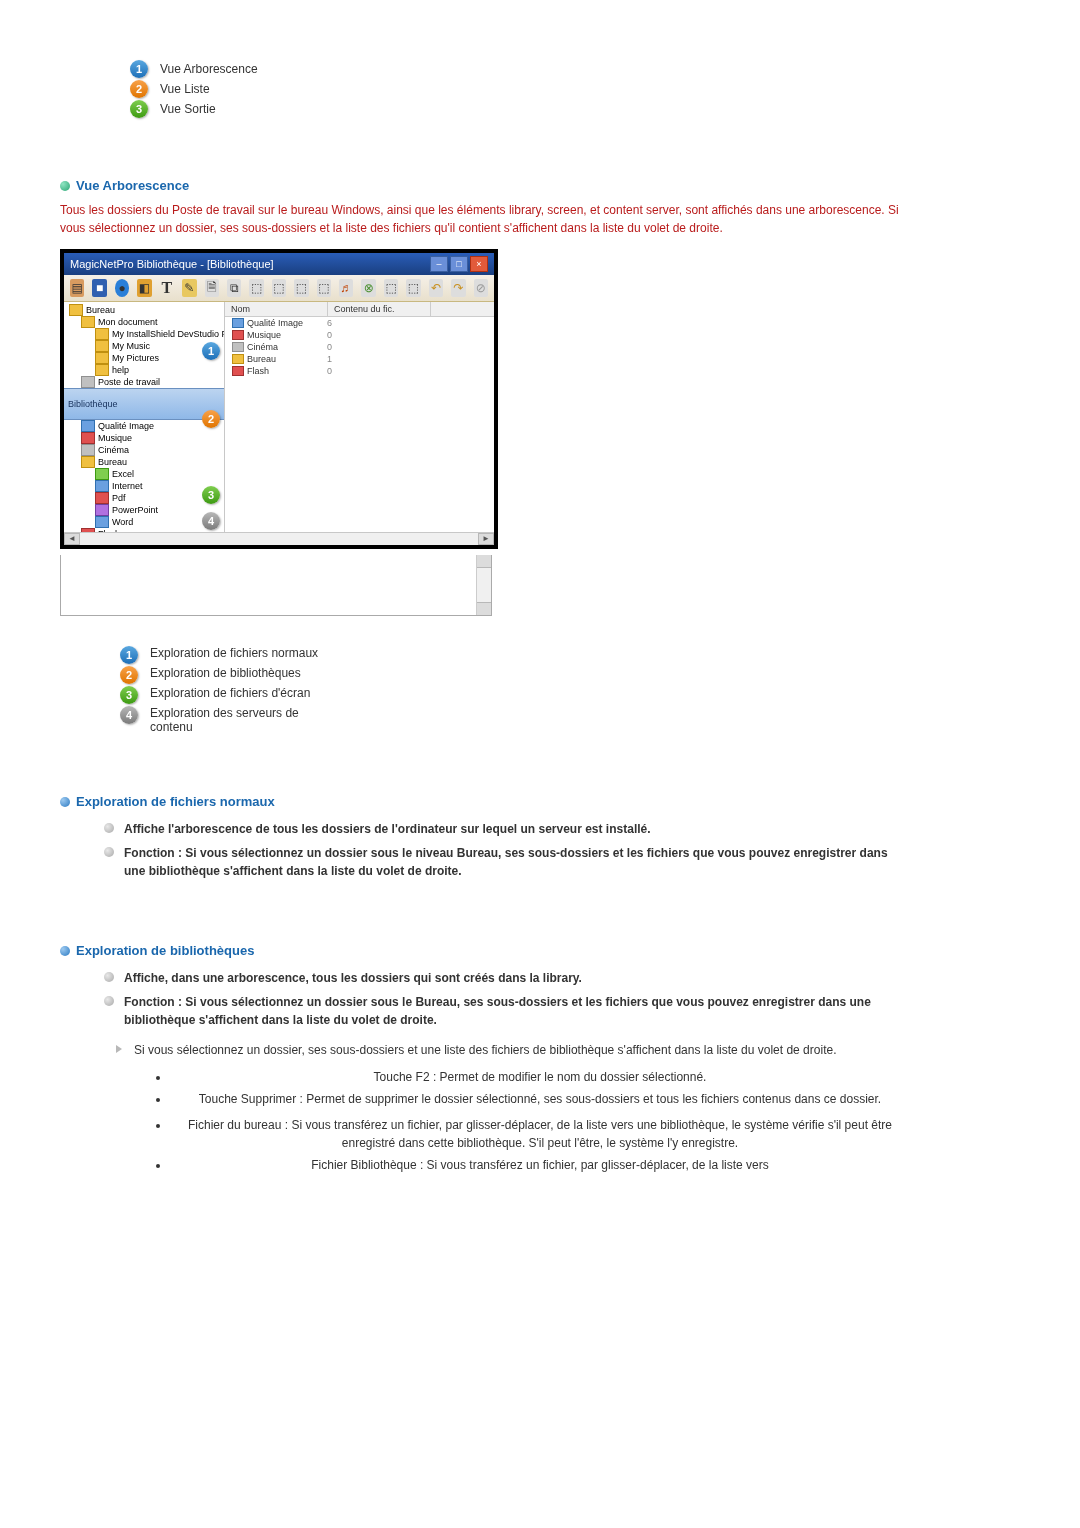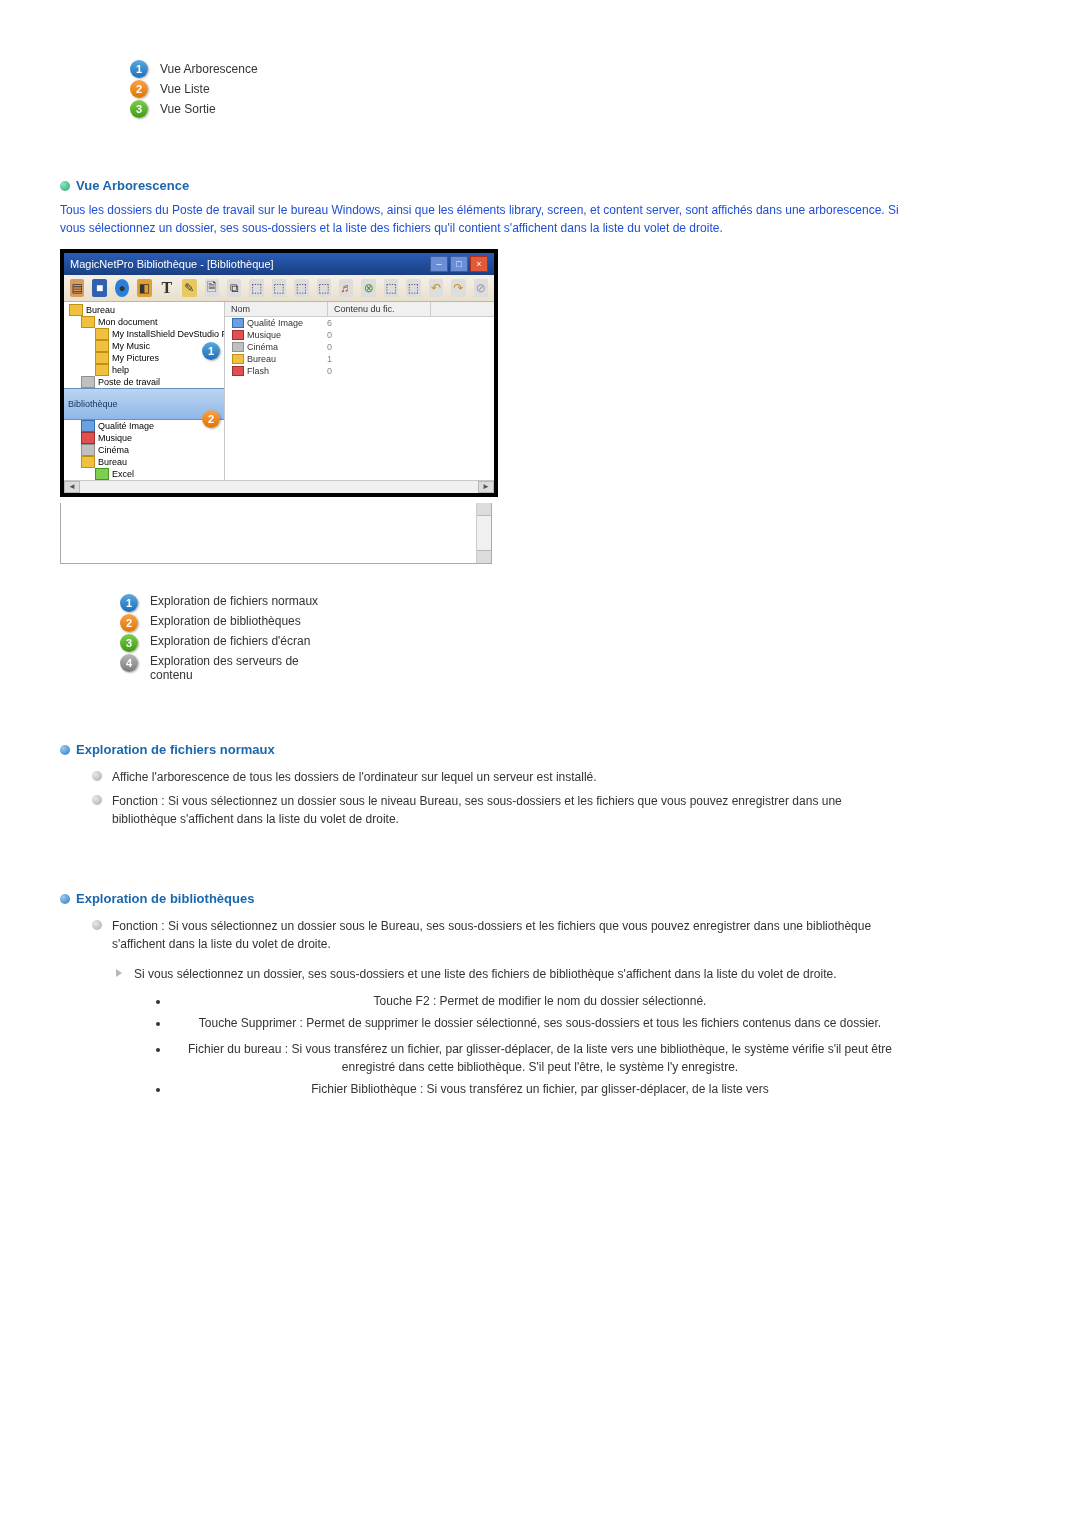--- a/index.html
+++ b/index.html
@@ -30,21 +30,21 @@
     display: flex; align-items: center;
     color: #1a67ad; font-weight: bold; font-size: 13px;
     margin: 60px 0 8px 0;
   }
   .section-head .dot {
     width: 10px; height: 10px; border-radius: 50%;
     margin-right: 6px; flex-shrink:0;
   }
   .dot-teal  { background: radial-gradient(circle at 30% 30%, #8fe5c2, #2aa574); }
   .dot-blue  { background: radial-gradient(circle at 30% 30%, #9cc9f0, #2b7ac2); }
-  .para { margin: 6px 0 12px 0; line-height: 1.5; font-size: 12px; color:#1d4ed8;}
+  .para { margin: 6px 0 12px 0; line-height: 1.5; font-size: 12px; color:#b91c1c;}
   .screenshot {
     margin: 12px 0 6px 0;
     width: 430px;
     border:4px solid #000000;
     background:#fff;
     font-family: Tahoma, sans-serif;
     font-size:10px;
     color:#333;
   }
   .ss-title {
@@ -61,21 +61,21 @@
   .ss-menu .rightbtns div{ width:14px; height:12px; background:#dde4ef; border:1px solid #b8c0cc;}
   .ss-toolbar {
     background: linear-gradient(#f5f0e8,#e8e0cc);
     padding:4px 6px; border-bottom:1px solid #c8b880;
     display:flex; gap:8px; align-items:center;
   }
   .ss-tool {
     width:18px; height:18px; background:#ddd; border-radius:2px;
     display:flex; align-items:center; justify-content:center; font-size:12px;
   }
-  .ss-body { display:flex; height:178px; }
+  .ss-body { display:flex; height:230px; }
   .ss-tree {
     width:160px; border-right:1px solid #c8c8c8; background:#fff; overflow:hidden;
     position:relative;
   }
   .ss-tree-inner{ padding:2px 0;}
   .tnode{ display:flex; align-items:center; padding:0 2px; white-space:nowrap; font-size:9px; color:#000;}
   .ticon{ width:12px; height:10px; margin:0 3px; background:#f0c040; border:1px solid #c09010; flex-shrink:0;}
   .ticon.blue{ background:#6aa0e0; border-color:#3070b0;}
   .ticon.green2{ background:#7fce4f; border-color:#3d9a12;}
   .ticon.red{ background:#e05050; border-color:#a03030;}
@@ -94,21 +94,21 @@
   .ss-list-row .mic{ width:10px; height:8px; margin-right:3px;}
   .ss-scroll{ border-top:1px solid #c8c8c8; height:12px; background:#f0f0f0; display:flex; justify-content:space-between;}
   .ss-scroll .arr{ width:14px; background:#dcdcdc; border:1px solid #b8b8b8; text-align:center; font-size:8px; color:#555;}
   .ss-output{ height:60px; background:#fff; border:1px solid #aaa; border-top:none; width:430px; position:relative;}
   .ss-output .vsb{ position:absolute; right:0; top:0; bottom:0; width:14px; background:#f0f0f0; border-left:1px solid #ccc;}
   .ss-output .vsb .a{ height:12px; background:#dcdcdc; border-bottom:1px solid #b8b8b8;}
   .ss-output .vsb .b{ position:absolute; bottom:0; height:12px; left:0; right:0; background:#dcdcdc; border-top:1px solid #b8b8b8;}
   .legend-block{ margin:30px 0 20px 60px;}
   .legend-block .legend-row{ align-items:flex-start;}
   .legend-block .legend-row span{ max-width:170px;}
-  ul.arrow-list{ list-style:none; padding-left:28px; margin:6px 4px;}
+  ul.arrow-list{ list-style:none; padding-left:28px; margin:6px 16px;font-weight:bold;}
   ul.arrow-list > li{ position:relative; padding:3px 0 3px 20px; line-height:1.5;}
   ul.arrow-list > li::before{
     content:''; position:absolute; left:0; top:6px; width:10px; height:10px;
     background: radial-gradient(circle at 35% 35%, #e8e8e8, #a8a8a8); border-radius:50%;
   }
   ul.sub-list{ list-style:none; padding-left:28px; margin:4px 0;}
   ul.sub-list > li{ position:relative; padding:3px 0 3px 18px; line-height:1.5;}
   ul.sub-list > li::before{
     content:''; position:absolute; left:0; top:7px; width:0; height:0;
     border-left:6px solid #b8b8b8; border-top:4px solid transparent; border-bottom:4px solid transparent;
@@ -334,20 +334,21 @@
   <ul class="arrow-list">
     <li>Affiche l'arborescence de tous les dossiers de l'ordinateur sur lequel un serveur est installé.</li>
     <li>Fonction : Si vous sélectionnez un dossier sous le niveau Bureau, ses sous-dossiers et les fichiers que vous pouvez enregistrer dans une bibliothèque s'affichent dans la liste du volet de droite.</li>
   </ul>
 
   <div class="section-head">
     <span class="dot dot-blue"></span>
     <span>Exploration de bibliothèques</span>
   </div>
   <ul class="arrow-list">
+    <li>Affiche, dans une arborescence, tous les dossiers qui sont créés dans la library.</li>
     <li>Fonction : Si vous sélectionnez un dossier sous le Bureau, ses sous-dossiers et les fichiers que vous pouvez enregistrer dans une bibliothèque s'affichent dans la liste du volet de droite.</li>
   </ul>
   <ul class="sub-list" style="padding-left:56px">
     <li>Si vous sélectionnez un dossier, ses sous-dossiers et une liste des fichiers de bibliothèque s'affichent dans la liste du volet de droite.</li>
   </ul>
   <ul class="disc-list" style="padding-left:110px">
     <li>Touche F2 : Permet de modifier le nom du dossier sélectionné.</li>
     <li>Touche Supprimer : Permet de supprimer le dossier sélectionné, ses sous-dossiers et tous les fichiers contenus dans ce dossier.</li>
   </ul>
   <ul class="disc-list" style="padding-left:110px">

